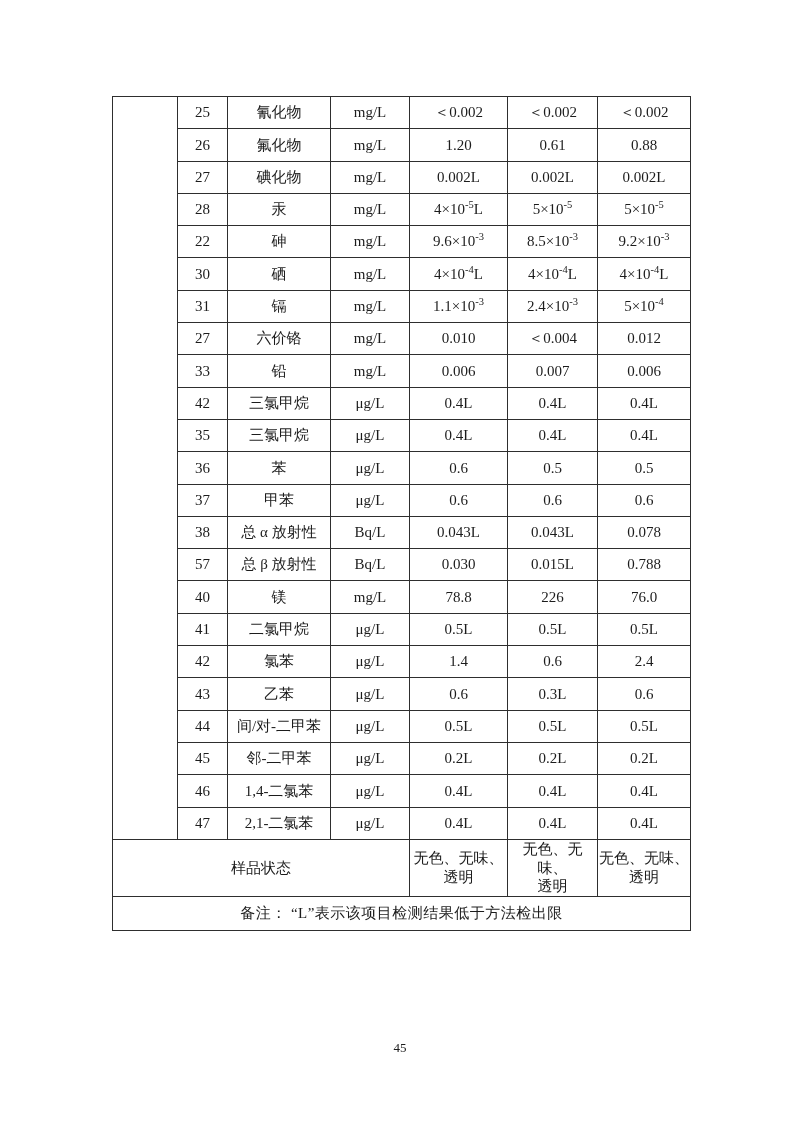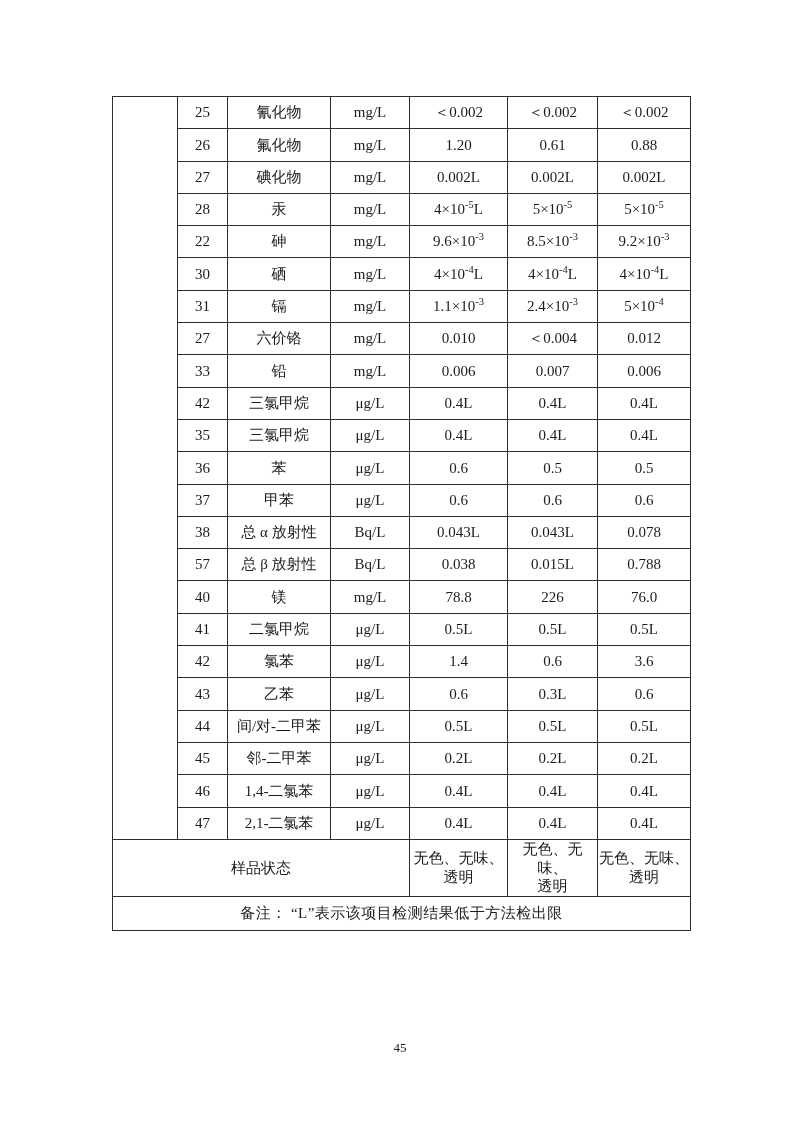--- a/index.html
+++ b/index.html
@@ -176,21 +176,21 @@
           <td class="c-name">总 α 放射性</td>
           <td class="c-unit">Bq/L</td>
           <td class="c-val">0.043L</td>
           <td class="c-val">0.043L</td>
           <td class="c-val">0.078</td>
         </tr>
         <tr>
           <td class="c-no">57</td>
           <td class="c-name">总 β 放射性</td>
           <td class="c-unit">Bq/L</td>
-          <td class="c-val">0.038</td>
+          <td class="c-val">0.030</td>
           <td class="c-val">0.015L</td>
           <td class="c-val">0.788</td>
         </tr>
         <tr>
           <td class="c-no">40</td>
           <td class="c-name">镁</td>
           <td class="c-unit">mg/L</td>
           <td class="c-val">78.8</td>
           <td class="c-val">226</td>
           <td class="c-val">76.0</td>
@@ -202,21 +202,21 @@
           <td class="c-val">0.5L</td>
           <td class="c-val">0.5L</td>
           <td class="c-val">0.5L</td>
         </tr>
         <tr>
           <td class="c-no">42</td>
           <td class="c-name">氯苯</td>
           <td class="c-unit">μg/L</td>
           <td class="c-val">1.4</td>
           <td class="c-val">0.6</td>
-          <td class="c-val">3.6</td>
+          <td class="c-val">2.4</td>
         </tr>
         <tr>
           <td class="c-no">43</td>
           <td class="c-name">乙苯</td>
           <td class="c-unit">μg/L</td>
           <td class="c-val">0.6</td>
           <td class="c-val">0.3L</td>
           <td class="c-val">0.6</td>
         </tr>
         <tr>

